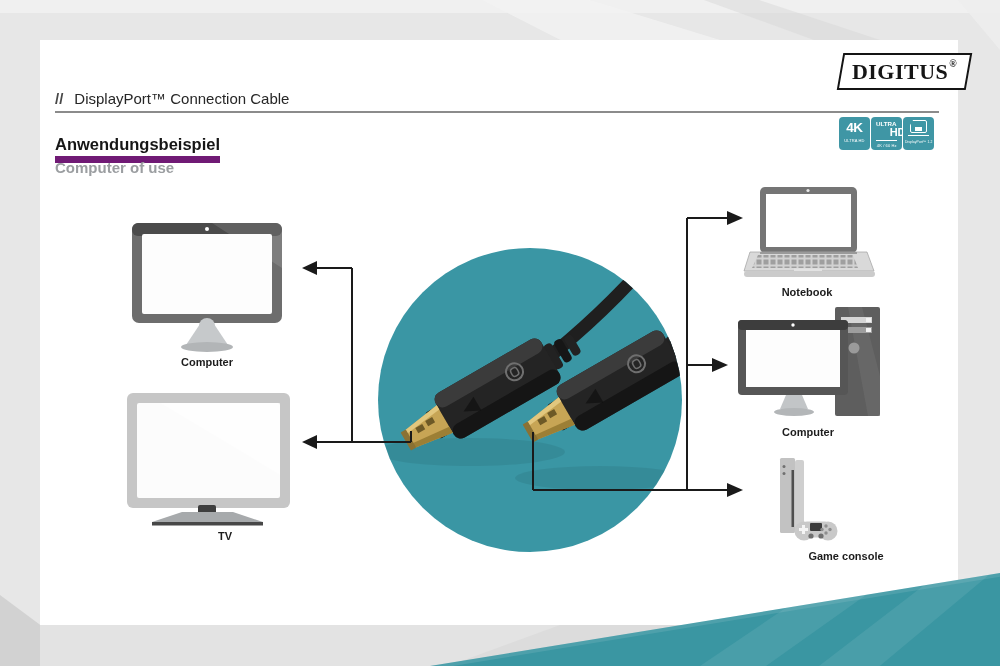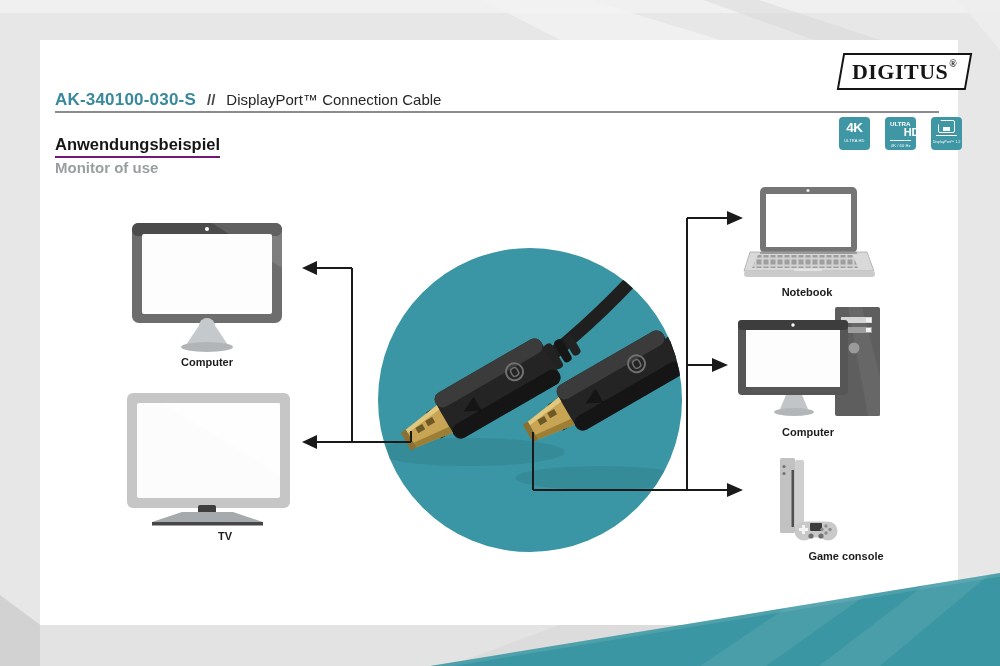--- a/index.html
+++ b/index.html
@@ -34,25 +34,25 @@
 
   
   .logo{left:840px;top:53px;height:33px;padding:0 10px;border:2.5px solid #141414;background:#fff;
         display:flex;align-items:center;transform:skewX(-10deg);}
   .logo-inner{transform:skewX(10deg);font-family:"Liberation Serif",serif;font-weight:bold;
         font-size:22px;letter-spacing:.5px;color:#151515;line-height:1;}
   .logo-reg{font-size:10px;vertical-align:super;position:relative;top:-4px;margin-left:1px;}
 
   
   .sec-de{left:55px;top:135px;font-size:16.5px;font-weight:bold;color:#161616;
-          border-bottom:2px solid #701a75;padding-bottom:2px;}
+          border-bottom:7px solid #701a75;padding-bottom:2px;}
   .sec-en{left:55px;top:159px;font-size:15px;font-weight:bold;color:#9b9ea1;}
 
   
-  .badges{left:839px;top:117px;display:flex;gap:15px;}
+  .badges{left:839px;top:117px;display:flex;gap:1px;}
   .badge{width:31px;height:33px;background:#3f96a5;border-radius:4px;color:#fff;
          display:flex;flex-direction:column;align-items:center;justify-content:flex-start;
          text-align:center;overflow:hidden;}
   .b-big{font-size:13.5px;font-weight:bold;line-height:1;margin-top:4px;letter-spacing:-.3px;}
   .b-ultra{font-size:8px;font-weight:bold;line-height:1;margin-top:3px;transform:scale(.78);transform-origin:50% 50%;}
   .b-hd{font-size:11px;font-weight:bold;line-height:.9;letter-spacing:-.2px;margin-left:22px;}
   .micro{display:block;font-size:8px;line-height:1;transform:scale(.5);transform-origin:50% 50%;
          letter-spacing:.2px;white-space:nowrap;margin-top:2px;}
   .micro-xs{transform:scale(.42);}
   .bdiv{width:21px;height:1px;background:#fff;margin:2px auto 0;}
@@ -83,32 +83,31 @@
   <div class="abs bg-streak2"></div>
   <div class="abs bg-streak3"></div>
   <div class="abs bg-bottom-band"></div>
   <div class="abs bg-bottom-light"></div>
   <div class="abs bg-bottom-light2"></div>
   <div class="abs bg-corner-dark"></div>
 
   <div class="abs sheet"></div>
 
   <div class="abs hdr">
-    <span class="hdr-code">AK-340100-030-S</span>
     <span class="hdr-sep">//</span>
     <span class="hdr-title">DisplayPort™ Connection Cable</span>
   </div>
   <div class="abs hdr-rule"></div>
 
   <div class="abs logo">
     <span class="logo-inner"><span>DIGITUS</span><span class="logo-reg">®</span></span>
   </div>
 
   <div class="abs sec-de">Anwendungsbeispiel</div>
-  <div class="abs sec-en">Monitor of use</div>
+  <div class="abs sec-en">Computer of use</div>
 
   <div class="abs badges">
     <div class="badge">
       <span class="b-big">4K</span>
       <span class="micro">ULTRA HD</span>
     </div>
     <div class="badge">
       <span class="b-ultra">ULTRA</span>
       <span class="b-hd">HD</span>
       <span class="bdiv"></span>

